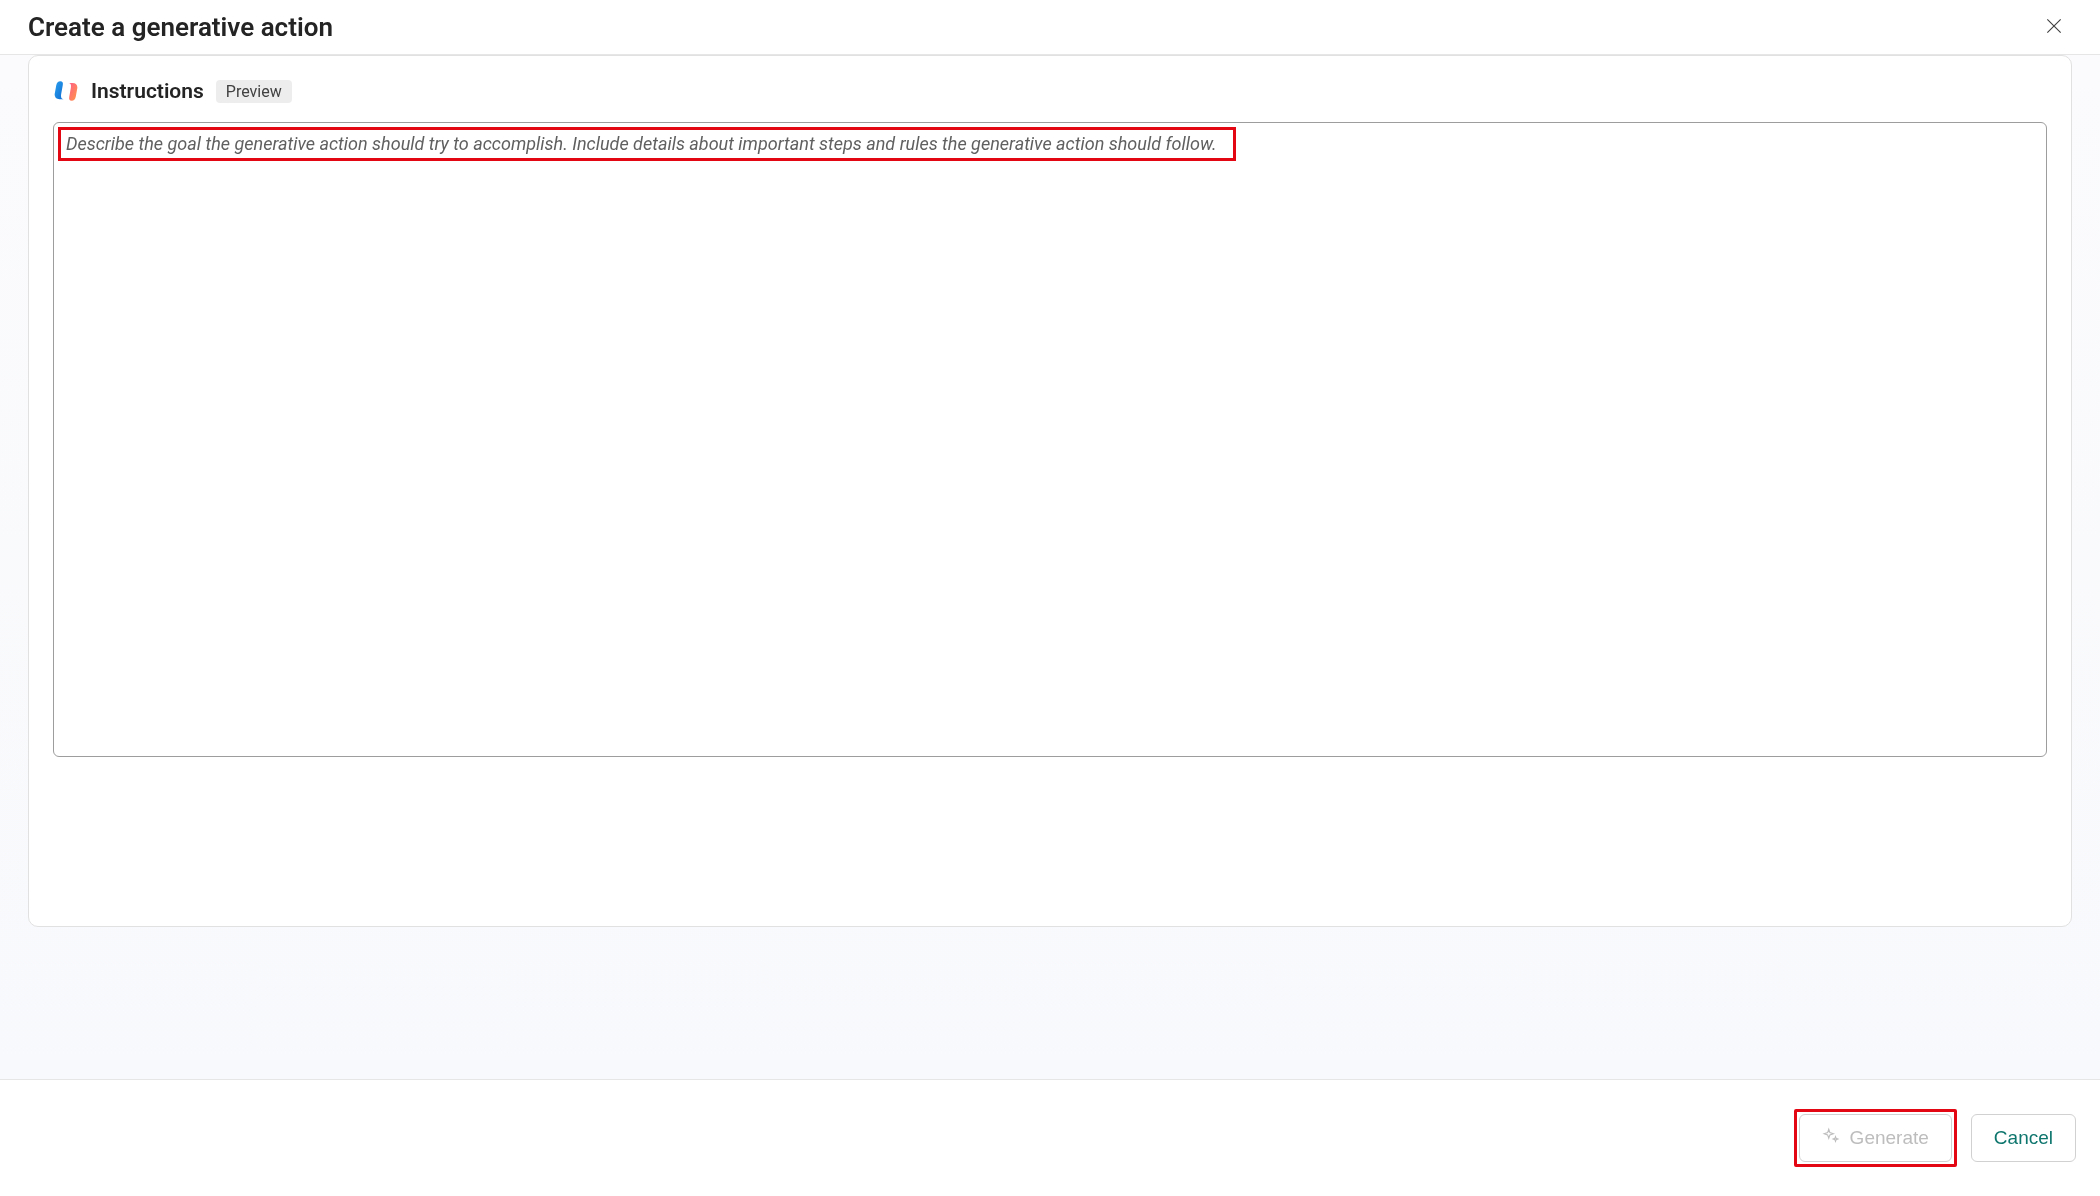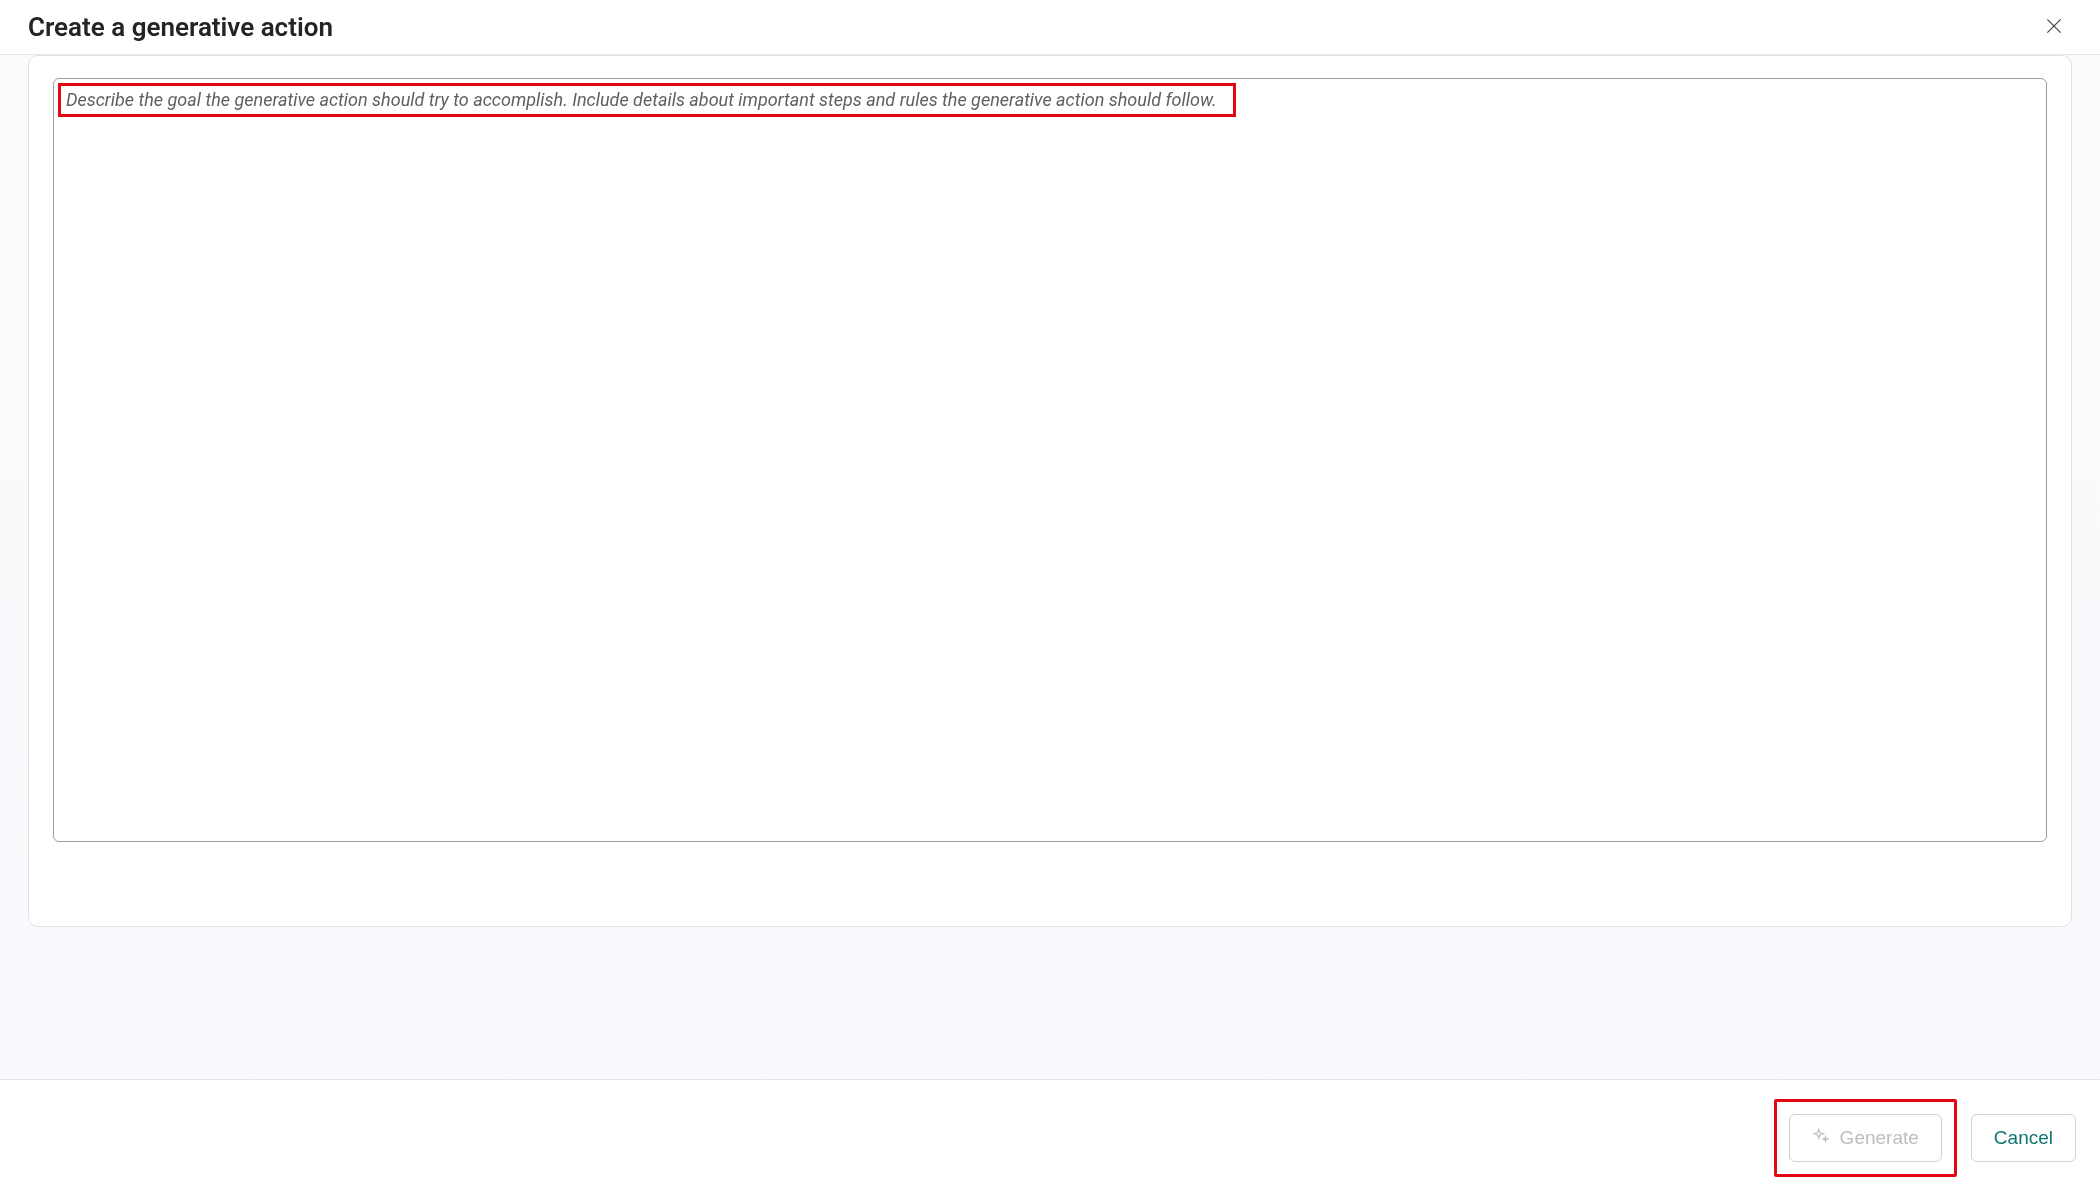--- a/index.html
+++ b/index.html
@@ -75,21 +75,21 @@
     background: #ededed;
     color: #424242;
     border-radius: 4px;
     padding: 2px 10px;
     font-weight: 400;
   }
 
   .ta-wrap {
     border: 1px solid #9d9d9d;
     border-radius: 6px;
-    height: 764px;
+    height: 635px;
     position: relative;
     overflow: hidden;
   }
   .ta {
     width: 100%;
     height: 100%;
     border: none;
     outline: none;
     resize: none;
     padding: 10px 12px;
@@ -138,41 +138,61 @@
     color: #0f766e;
   }
   .btn.generate {
     color: #bdbdbd;
     cursor: default;
   }
   .btn.generate svg { width:18px; height:18px; stroke:#bdbdbd; fill:none; stroke-width:1.5; }
   .hl-generate {
     border: 3px solid #e30613;
     border-radius: 2px;
-    padding: 12px;
+    padding: 2px;
     display: inline-flex;
   }
 </style>
 </head>
 <body>
 
 <div class="header">
   <h1>Create a generative action</h1>
   <button class="close-btn" aria-label="Close">
     <span>
       <svg viewBox="0 0 24 24">
           <path d="M4 4 L20 20 M20 4 L4 20"></path>
         </svg>
     </span>
   </button>
 </div>
 
 <div class="body">
 
   <div class="card">
+    <div class="section-head">
+      <span class="copilot-icon">
+        <svg viewBox="0 0 32 32">
+          <defs>
+            <linearGradient id="g1" x1="0" y1="0" x2="1" y2="1">
+              <stop offset="0" stop-color="#2aa0ef"></stop>
+              <stop offset="1" stop-color="#0f6cd1"></stop>
+            </linearGradient>
+            <linearGradient id="g2" x1="0" y1="0" x2="1" y2="1">
+              <stop offset="0" stop-color="#ff5a8b"></stop>
+              <stop offset="1" stop-color="#ff9a44"></stop>
+            </linearGradient>
+          </defs>
+          <path d="M9 4 Q5 4 4 9 L2 20 Q2 26 8 26 L13 26 Q9 26 10 20 L12 9 Q13 4 9 4 Z" fill="url(#g1)"></path>
+          <path d="M23 28 Q27 28 28 23 L30 12 Q30 6 24 6 L19 6 Q23 6 22 12 L20 23 Q19 28 23 28 Z" fill="url(#g2)"></path>
+        </svg>
+      </span>
+      <span class="section-title">Instructions</span>
+      <span class="badge">Preview</span>
+    </div>
 
     <div class="ta-wrap">
       <textarea class="ta" placeholder="Describe the goal the generative action should try to accomplish. Include details about important steps and rules the generative action should follow." style=""></textarea>
       <div class="hl-placeholder"></div>
     </div>
   </div>
 </div>
 
 <div class="footer">
   <span class="hl-generate">

